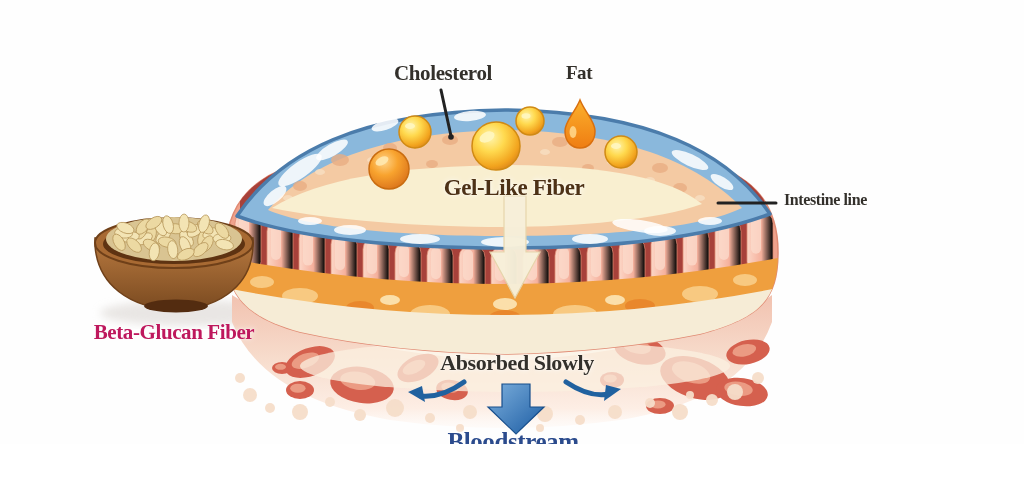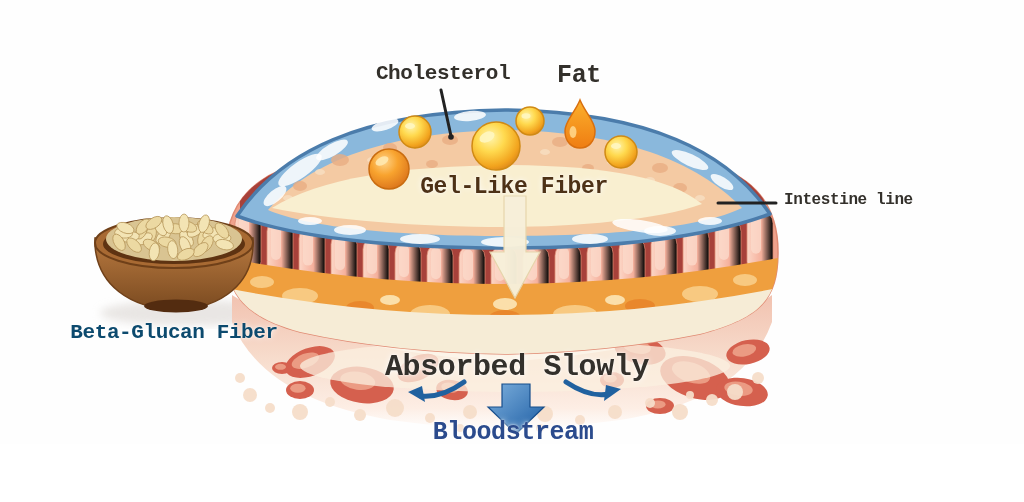--- a/index.html
+++ b/index.html
@@ -1,30 +1,30 @@
 <!DOCTYPE html>
 <html><head>
 <meta charset="utf-8">
 <style>
   html,body{margin:0;padding:0;background:#ffffff;}
   .stage{
     position:relative;width:1024px;height:444px;overflow:hidden;
-    background:#fefefe;font-family:Liberation Mono, monospace;
+    background:#fefefe;font-family:Liberation Serif, serif;
   }
   .stage svg{position:absolute;left:0;top:0;}
   .lbl{
     position:absolute;font-weight:bold;white-space:nowrap;
     transform:translateX(-50%);
     text-shadow:0 0 6px rgba(255,255,255,.85),0 0 2px rgba(255,255,255,.85);
     letter-spacing:-0.4px;line-height:1;
   }
   .lbl-dark{color:#33302b;}
   .lbl-brown{color:#4d3116;}
   .lbl-navy{color:#2b4b8d;}
-  .lbl-gray{color:#0c4a6e;}
+  .lbl-gray{color:#be185d;}
   .dash{position:absolute;height:4px;background:#3a434e;border-radius:2px;}
   .vbar{
     position:absolute;width:16px;height:46px;border-radius:4px 4px 0 0;
     background:linear-gradient(180deg,#cfe0f0 0%,#8db8de 45%,#3c77b6 100%);
   }
 </style>
 </head>
 <body>
 
 <div class="stage">
@@ -331,26 +331,26 @@
           <ellipse cx="224.6023177979929" cy="244.66745932627833" rx="9" ry="5" fill="#f3e4b4" stroke="#b99a5e" stroke-width="0.8" transform="rotate(13 224.6023177979929 244.66745932627833)"></ellipse>
           <ellipse cx="119.04558063342692" cy="242.31852401978793" rx="9" ry="5" fill="#ecd9a2" stroke="#b99a5e" stroke-width="0.8" transform="rotate(60 119.04558063342692 242.31852401978793)"></ellipse>
           <ellipse cx="204.00558916426723" cy="223.68851349809896" rx="9" ry="5" fill="#f3e4b4" stroke="#b99a5e" stroke-width="0.8" transform="rotate(-73 204.00558916426723 223.68851349809896)"></ellipse>
           <ellipse cx="185.80264118645974" cy="254.32199032258043" rx="9" ry="5" fill="#ecd9a2" stroke="#b99a5e" stroke-width="0.8" transform="rotate(-26 185.80264118645974 254.32199032258043)"></ellipse>
           <ellipse cx="125.41898799755492" cy="228.0232653437487" rx="9" ry="5" fill="#f3e4b4" stroke="#b99a5e" stroke-width="0.8" transform="rotate(21 125.41898799755492 228.0232653437487)"></ellipse>
         </g>
     </g>
   </svg>
 
   <div class="lbl lbl-dark" style="left:443px;top:63px;font-size:21px;">Cholesterol</div>
-  <div class="lbl lbl-dark" style="left:579px;top:63px;font-size:25px;">Fat</div>
+  <div class="lbl lbl-dark" style="left:579px;top:63px;font-size:19px;">Fat</div>
   <div class="lbl lbl-brown" style="left:514px;top:176px;font-size:23px;">Gel-Like Fiber</div>
   <div class="lbl lbl-dark" style="left:784px;top:192px;font-size:16px;transform:none;">Intestine line</div>
   <div class="lbl lbl-gray" style="left:174px;top:322px;font-size:21px;">Beta-Glucan Fiber</div>
-  <div class="lbl lbl-dark" style="left:517px;top:352px;font-size:30px;">Absorbed Slowly</div>
-  <div class="lbl lbl-navy" style="left:513px;top:420px;font-size:25px;">Bloodstream</div>
+  <div class="lbl lbl-dark" style="left:517px;top:352px;font-size:22px;">Absorbed Slowly</div>
+  <div class="lbl lbl-navy" style="left:513px;top:429px;font-size:25px;">Bloodstream</div>
   <div class="lbl lbl-navy" style="left:521px;top:470px;font-size:20px;">Less Cholesterol</div>
   <div class="lbl lbl-navy" style="left:518px;top:497px;font-size:20px;">Balanced Sugar</div>
 
   <div class="dash" style="left:398px;top:446px;width:26px;"></div>
   <div class="dash" style="left:592px;top:446px;width:26px;"></div>
   <div class="vbar" style="left:431px;top:462px;"></div>
   <div class="vbar" style="left:594px;top:462px;"></div>
 </div>
 
 </body></html>

